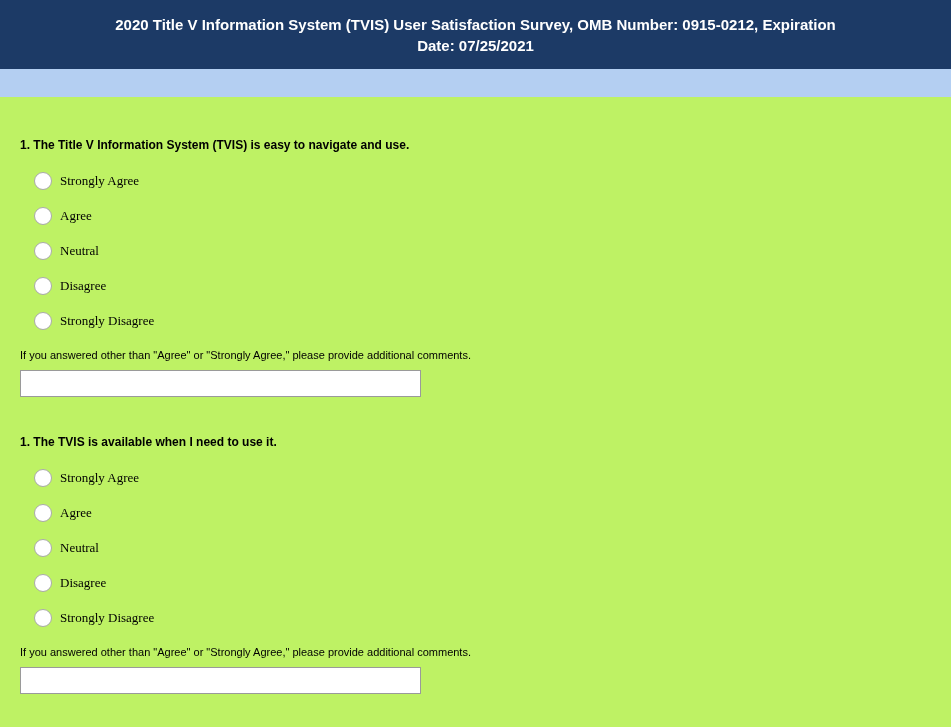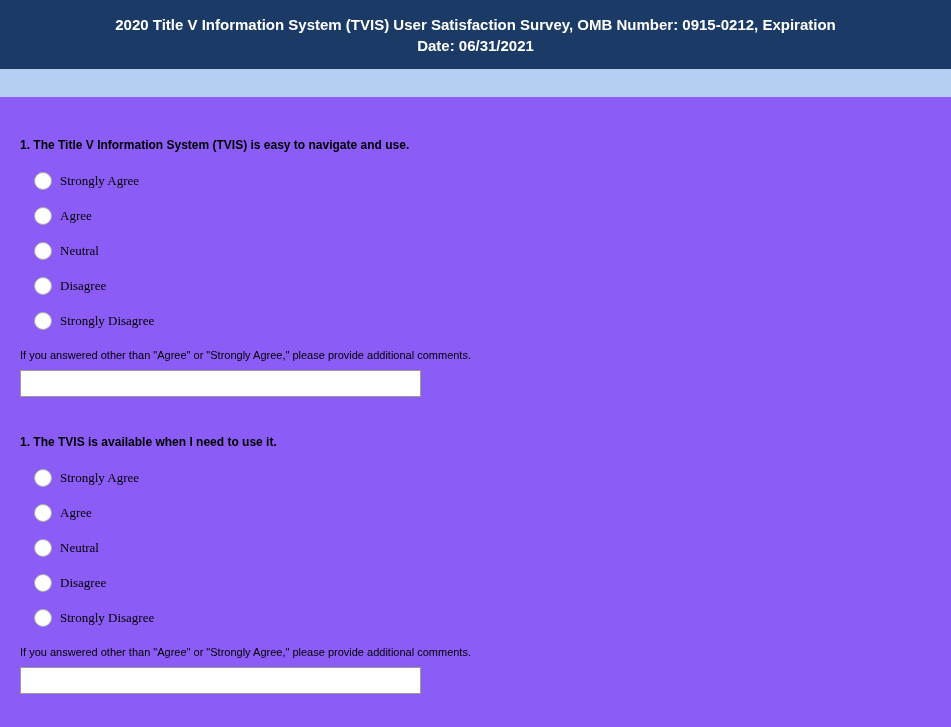--- a/index.html
+++ b/index.html
@@ -6,21 +6,21 @@
   html, body {
     margin: 0;
     padding: 0;
     background: #ffffff;
     font-family: "Liberation Sans", sans-serif;
     color: #000000;
   }
   .page {
     width: 951px;
     height: 727px;
-    background: #8b5cf6;
+    background: #bef264;
     overflow: hidden;
   }
   .header-bar {
     height: 69px;
     background: #1c3a66;
     color: #ffffff;
     font-weight: bold;
     font-size: 15px;
     line-height: 21px;
     text-align: center;
@@ -86,21 +86,21 @@
     outline: none;
   }
 </style>
 </head>
 <body>
 
 <div class="page">
 
   <div class="header-bar" style="background: rgb(28, 58, 102);">
     <div>2020 Title V Information System (TVIS) User Satisfaction Survey, OMB Number: 0915-0212, Expiration</div>
-    <div>Date: 06/31/2021</div>
+    <div>Date: 07/25/2021</div>
   </div>
 
   <div class="accent-bar" style="background: rgb(180, 207, 242);"></div>
 
   <div class="content">
 
     <div class="question">
       <div class="q-title">1. The Title V Information System (TVIS) is easy to navigate and use.</div>
       <div class="options">
         <div class="option">

